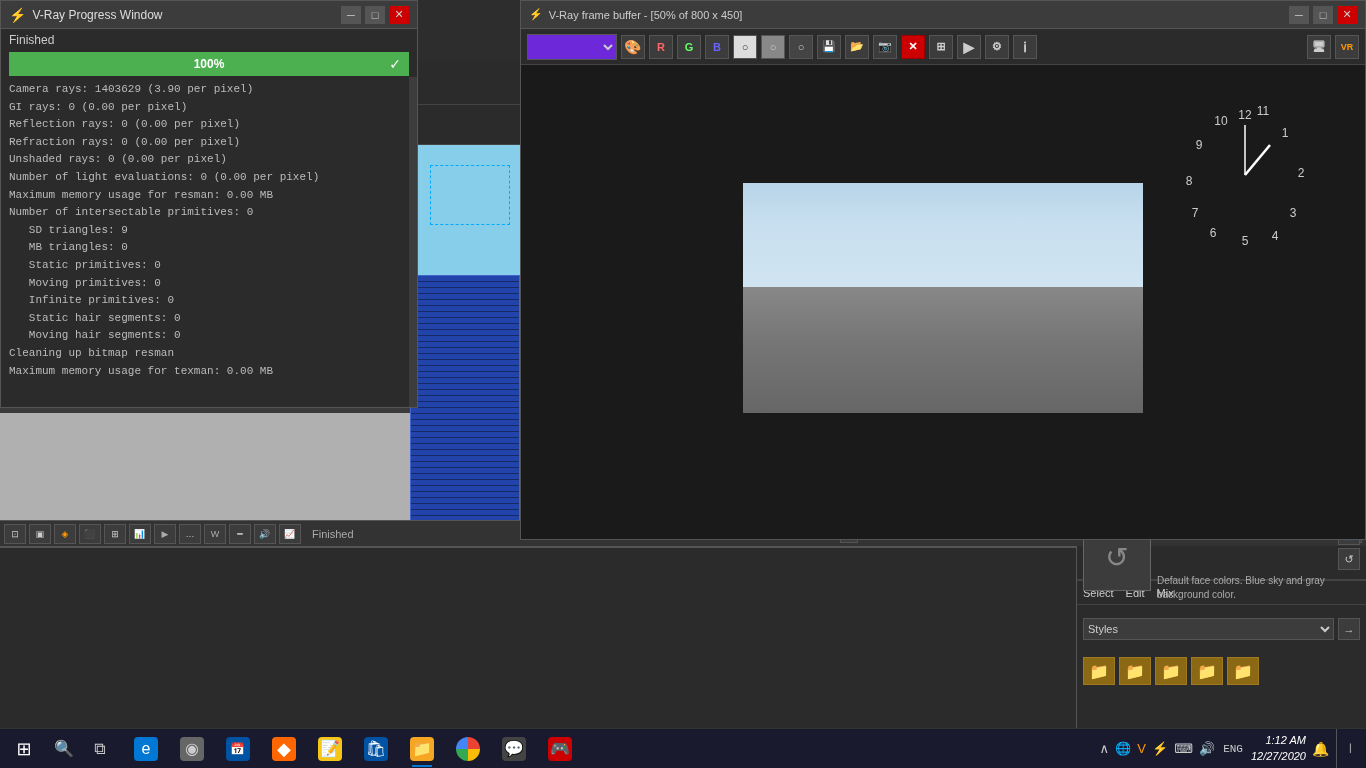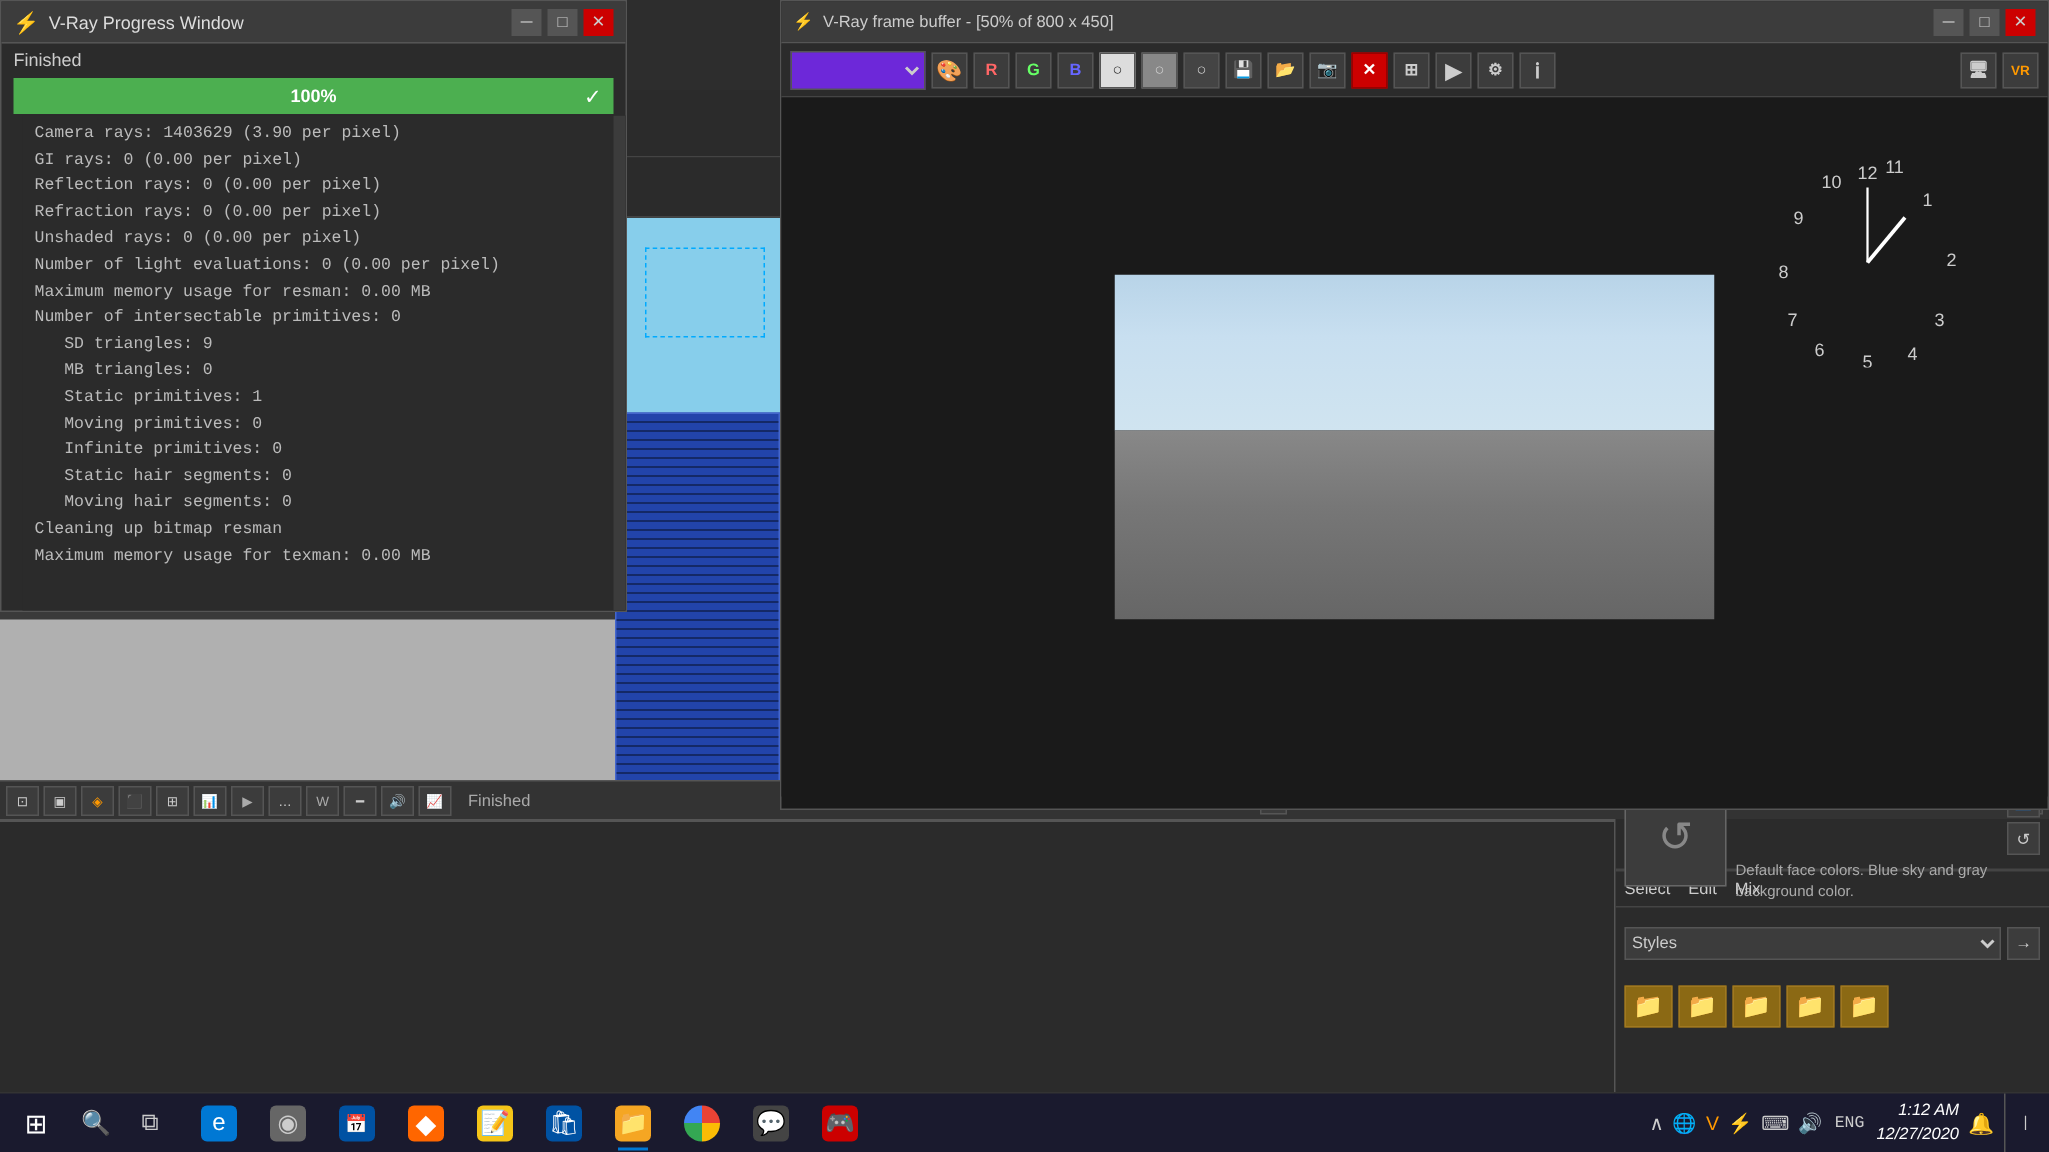--- a/index.html
+++ b/index.html
@@ -461,32 +461,32 @@
       <button class="win-btn close">✕</button>
     </div>
   </div>
   <div class="progress-status">Finished</div>
   <div class="progress-bar-container">
     <div class="progress-bar-fill" style="width:100%">
       <span class="progress-text">100%</span>
     </div>
     <span class="progress-checkmark">✓</span>
   </div>
-  <div class="progress-log" style="position:relative;margin-left:14px;">
+  <div class="progress-log" style="position:relative;">
     <div class="line">Camera rays: 1403629 (3.90 per pixel)</div>
     <div class="line">GI rays: 0 (0.00 per pixel)</div>
     <div class="line">Reflection rays: 0 (0.00 per pixel)</div>
     <div class="line">Refraction rays: 0 (0.00 per pixel)</div>
     <div class="line">Unshaded rays: 0 (0.00 per pixel)</div>
     <div class="line">Number of light evaluations: 0 (0.00 per pixel)</div>
     <div class="line">Maximum memory usage for resman: 0.00 MB</div>
     <div class="line">Number of intersectable primitives: 0</div>
     <div class="line">   SD triangles: 9</div>
     <div class="line">   MB triangles: 0</div>
-    <div class="line">   Static primitives: 1</div>
+    <div class="line">   Static primitives: 0</div>
     <div class="line">   Moving primitives: 0</div>
     <div class="line">   Infinite primitives: 0</div>
     <div class="line">   Static hair segments: 0</div>
     <div class="line">   Moving hair segments: 0</div>
     <div class="line">Cleaning up bitmap resman</div>
     <div class="line">Maximum memory usage for texman: 0.00 MB</div>
     <div class="scrollbar-stub"></div>
   </div>
 </div>
 

